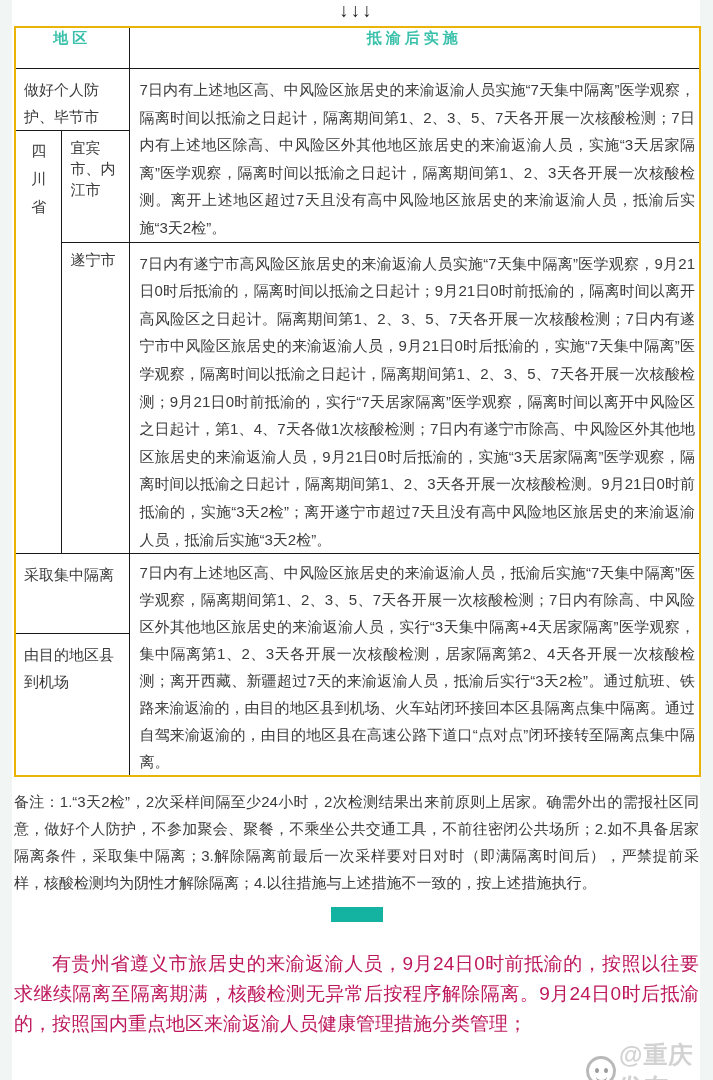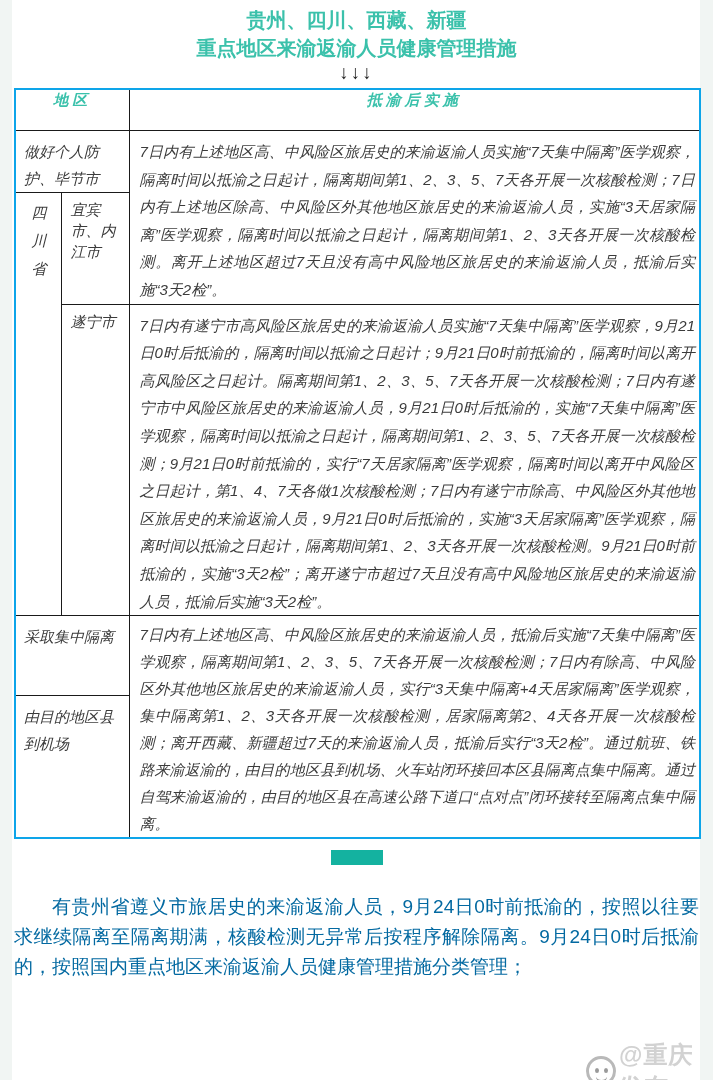--- a/index.html
+++ b/index.html
@@ -18,22 +18,21 @@
     padding-top:6px;text-align:center;font-weight:bold;
     font-size:20px;line-height:28px;color:#3bc1ab;
   }
   .arrows{
     text-align:center;font-size:19px;line-height:22px;color:#222;
     font-weight:bold;letter-spacing:2px;margin-bottom:4px;
   }
 
   table.measures-table{
     width:685px;margin:0 14px;border-collapse:collapse;table-layout:fixed;
-    border:2px solid #0ea5e9;
-    font-style:italic;
+    border:2px solid #eab308;
   }
   table.measures-table td,table.measures-table th{
     border:1px solid #1a1a1a;font-size:15px;vertical-align:top;
     overflow:hidden;
   }
   th.hdr{
     height:38px;color:#3bc1ab;font-weight:bold;letter-spacing:4px;
     text-align:center;vertical-align:middle;font-size:15px;
   }
   td.region{
@@ -53,21 +52,21 @@
   .notes{
     margin:11px 14px 0 14px;font-size:15px;line-height:27px;
     text-align:justify;color:#3b3b3b;
   }
   .divider{
     width:52px;height:15px;background:#14b2a0;margin:11px auto 27px auto;
   }
   .bodytext{margin:0 14px;}
   .bodytext p{
     margin:0 0 8px 0;font-size:19px;line-height:30px;text-indent:2em;
-    text-align:justify;color:#0369a1;
+    text-align:justify;color:#be185d;
   }
 
   .watermark{
     position:absolute;left:586px;top:1039px;z-index:2;
     display:flex;align-items:center;gap:3px;
     color:#d2d2d2;font-size:24px;font-weight:bold;letter-spacing:1px;
   }
   .wm-logo{
     position:relative;width:30px;height:30px;border-radius:50%;
     border:3px solid #b9b9b9;background:rgba(255,255,255,0.65);
@@ -82,24 +81,20 @@
   }
 </style>
 </head>
 <body>
 
 <div class="edge left"></div>
 <div class="edge right"></div>
 
 <div class="content">
 
-  <div class="title">
-    <div>贵州、四川、西藏、新疆</div>
-    <div>重点地区来渝返渝人员健康管理措施</div>
-  </div>
 
   <div class="arrows">↓↓↓</div>
 
   <table class="measures-table">
     <colgroup>
       <col style="width:46px">
       <col style="width:68px">
       <col style="width:571px">
     </colgroup>
     <tbody>
@@ -122,20 +117,21 @@
       <tr style="height:60px">
         <td class="region" colspan="2">采取集中隔离</td>
         <td class="meas tight" rowspan="2">7日内有上述地区高、中风险区旅居史的来渝返渝人员，抵渝后实施“7天集中隔离”医学观察，隔离期间第1、2、3、5、7天各开展一次核酸检测；7日内有除高、中风险区外其他地区旅居史的来渝返渝人员，实行“3天集中隔离+4天居家隔离”医学观察，集中隔离第1、2、3天各开展一次核酸检测，居家隔离第2、4天各开展一次核酸检测；离开西藏、新疆超过7天的来渝返渝人员，抵渝后实行“3天2检”。通过航班、铁路来渝返渝的，由目的地区县到机场、火车站闭环接回本区县隔离点集中隔离。通过自驾来渝返渝的，由目的地区县在高速公路下道口“点对点”闭环接转至隔离点集中隔离。</td>
       </tr>
       <tr style="height:108px">
         <td class="region" colspan="2">由目的地区县到机场</td>
       </tr>
     </tbody>
   </table>
 
+  <div class="notes">备注：1.“3天2检”，2次采样间隔至少24小时，2次检测结果出来前原则上居家。确需外出的需报社区同意，做好个人防护，不参加聚会、聚餐，不乘坐公共交通工具，不前往密闭公共场所；2.如不具备居家隔离条件，采取集中隔离；3.解除隔离前最后一次采样要对日对时（即满隔离时间后），严禁提前采样，核酸检测均为阴性才解除隔离；4.以往措施与上述措施不一致的，按上述措施执行。</div>
 
   <div class="divider"></div>
 
   <div class="bodytext">
     <p>有贵州省遵义市旅居史的来渝返渝人员，9月24日0时前抵渝的，按照以往要求继续隔离至隔离期满，核酸检测无异常后按程序解除隔离。9月24日0时后抵渝的，按照国内重点地区来渝返渝人员健康管理措施分类管理；</p>
 
   </div>
 
   <div class="watermark">
     <span class="wm-logo">

